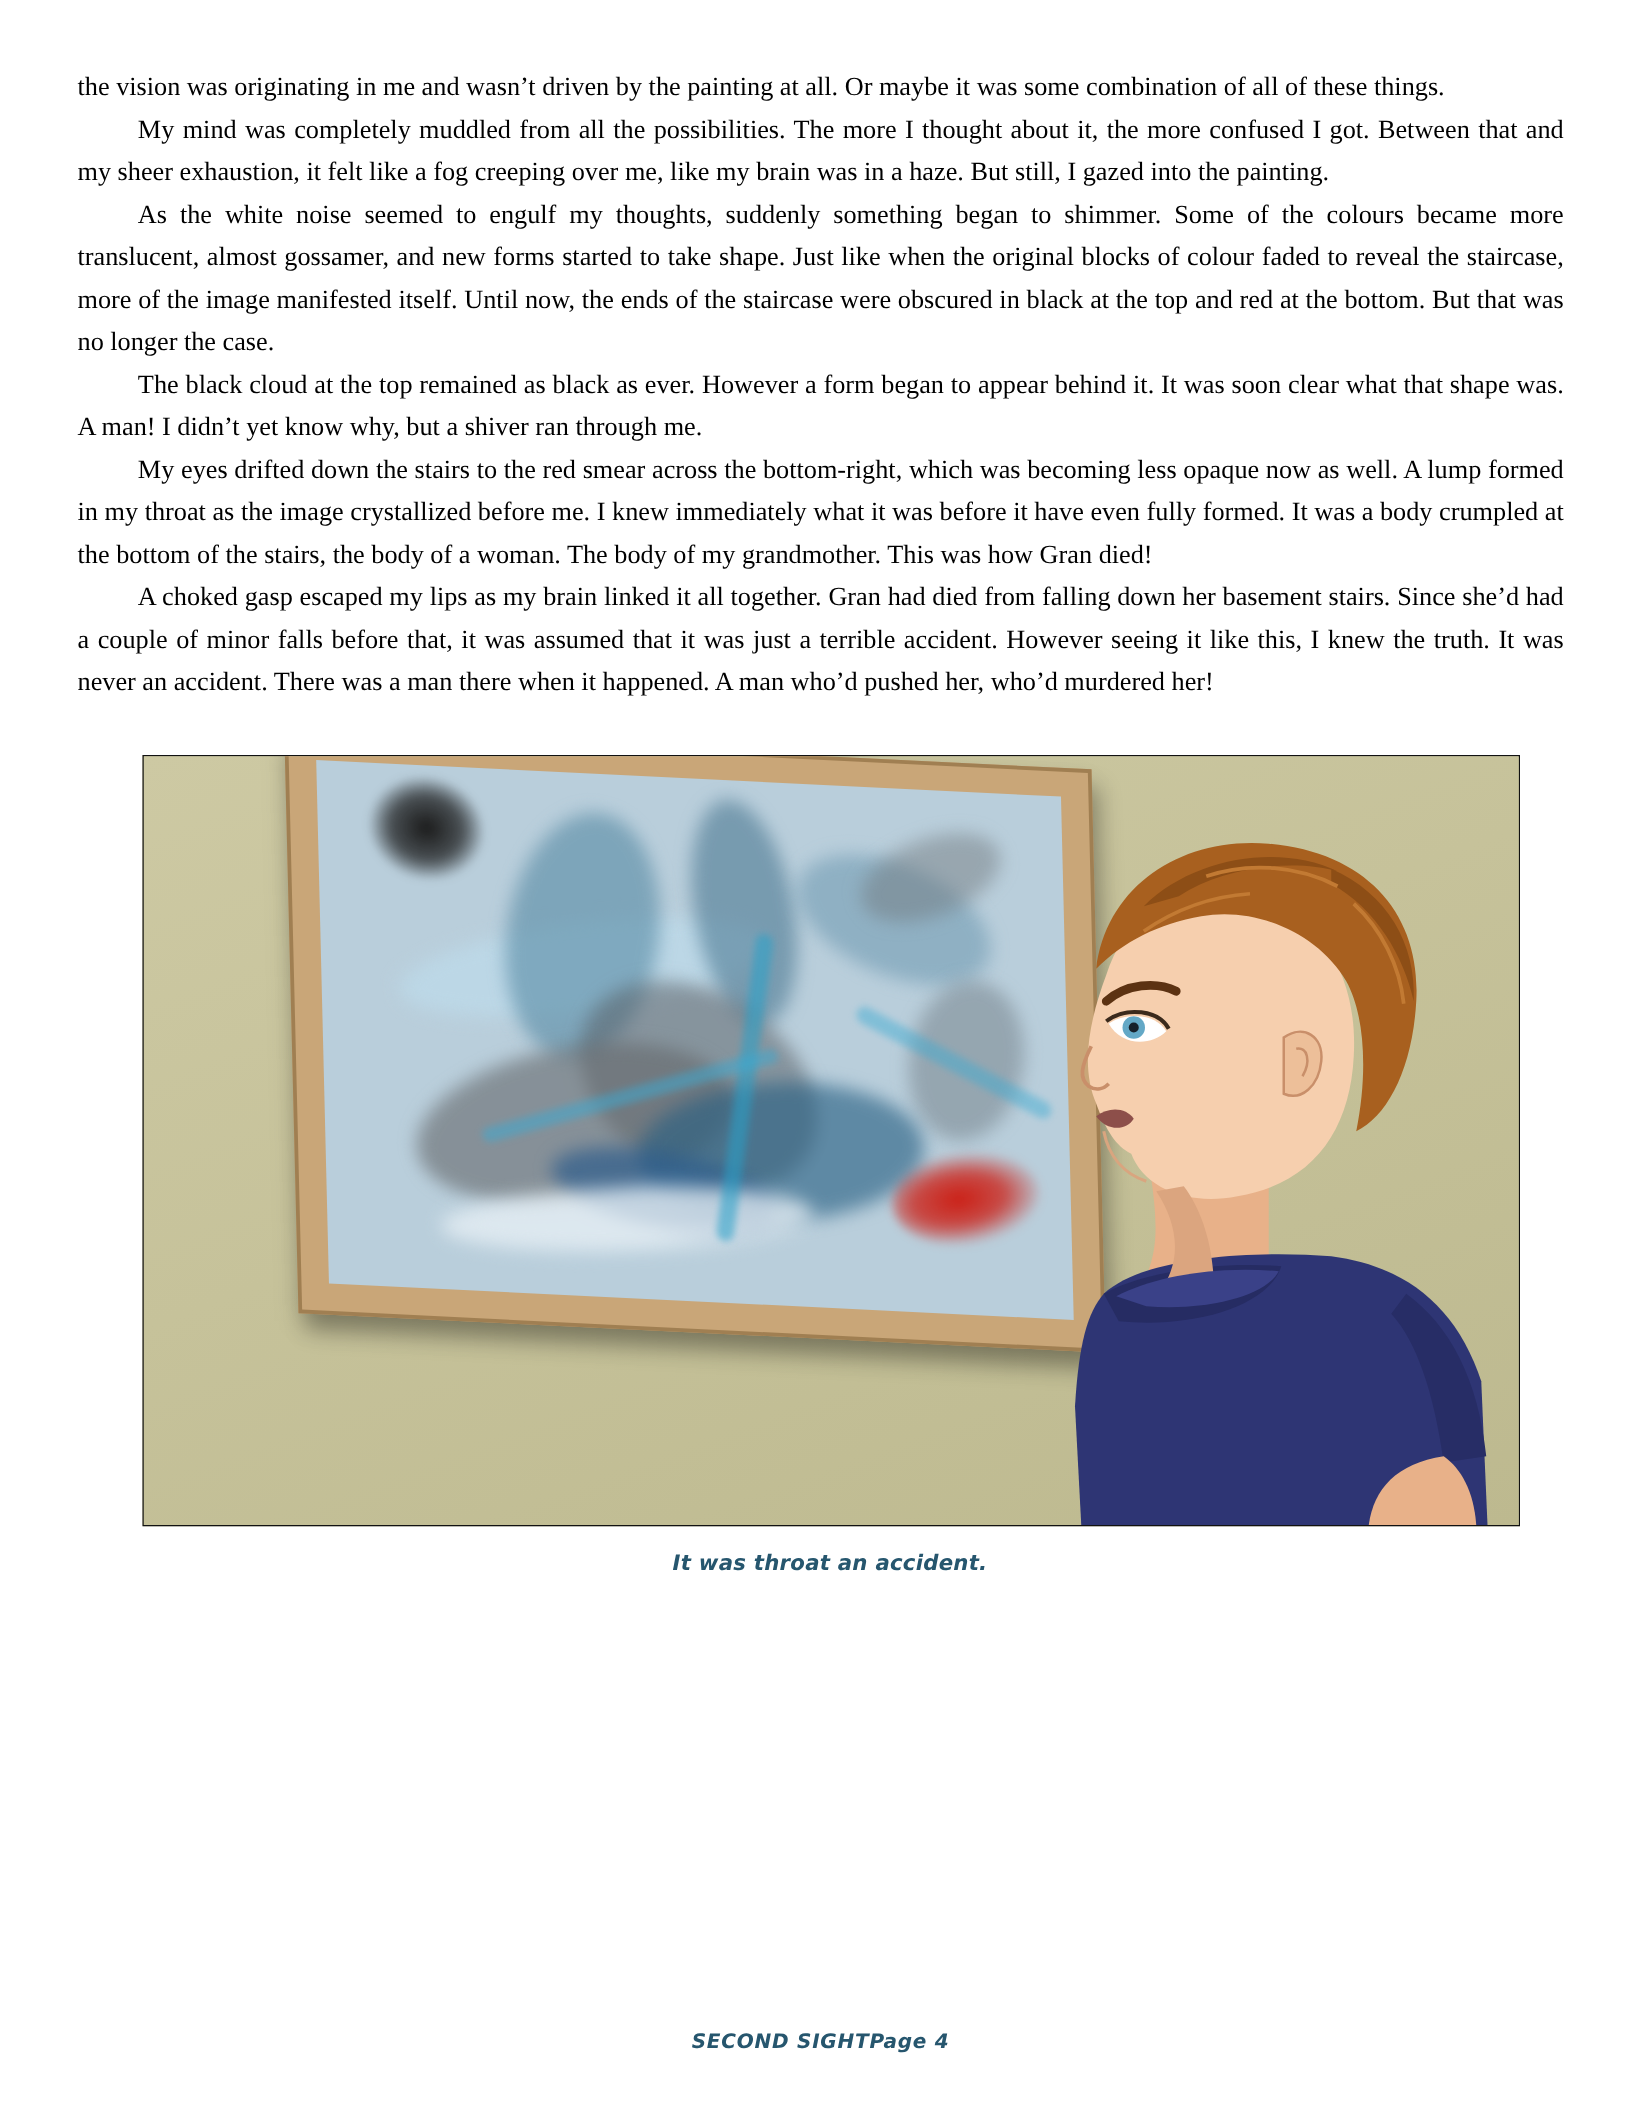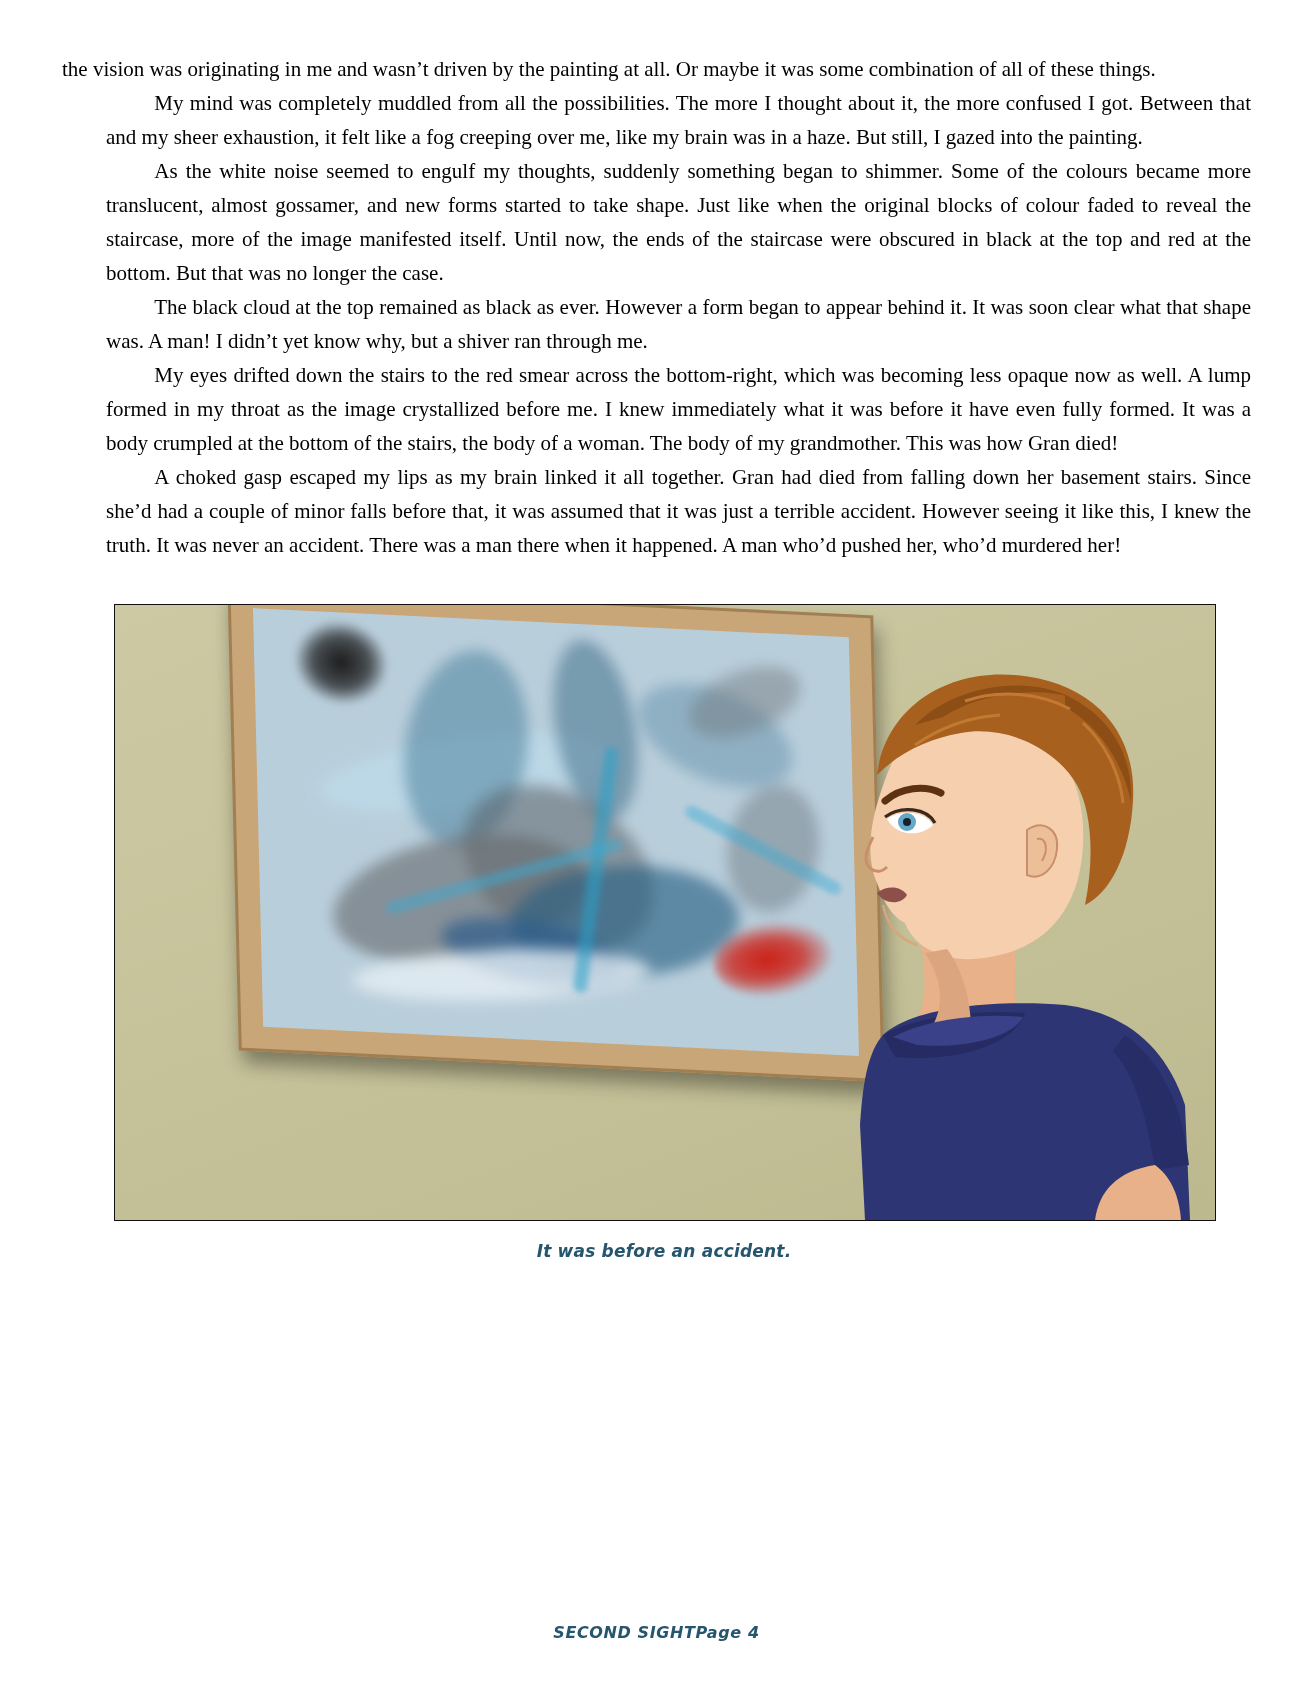--- a/index.html
+++ b/index.html
@@ -28,21 +28,20 @@
     line-height: 1.62;
     text-align: justify;
     color: #000000;
     font-family: "Liberation Serif", serif;
   }
   .body-text p {
     margin: 0;
   }
   .body-text p.indent {
     text-indent: 2.3em;
-    margin-left: 44px;
   }
   
   .figure {
     margin-top: 42px;
     width: 1100px;
     margin-left: 52px;
   }
   .illustration {
     position: relative;
     width: 1100px;
@@ -213,21 +212,21 @@
 
         <path d="M112 288 C122 280 136 281 142 290 C136 300 120 300 112 288 Z" fill="#8d4f4a"></path>
 
         <path d="M118 300 C122 320 134 334 152 340" fill="none" stroke="#d9a57f" stroke-width="2.5"></path>
 
         <path d="M160 348 C176 372 180 398 168 420 L206 424 C206 392 196 362 182 344 Z" fill="#dba57f"></path>
 
         <path d="M128 432 C162 414 214 408 258 412 C248 432 200 444 152 440 Z" fill="#3a4188"></path>
       </svg>
     </div>
-    <div class="caption">It was before an accident.</div>
+    <div class="caption">It was throat an accident.</div>
   </div>
 
   <div class="footer">
     <span>SECOND SIGHT</span>
     <span>Page 4</span>
   </div>
 
 </div>
 
 </body></html>

